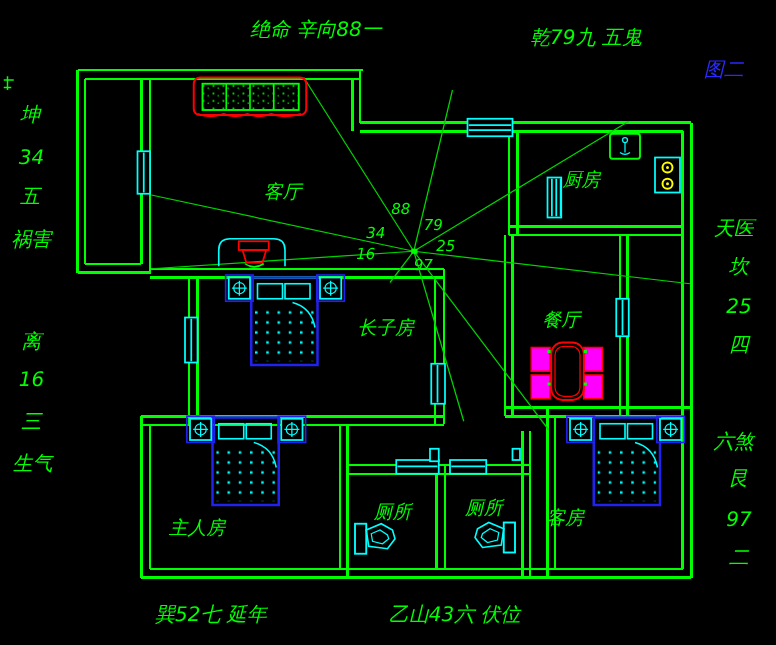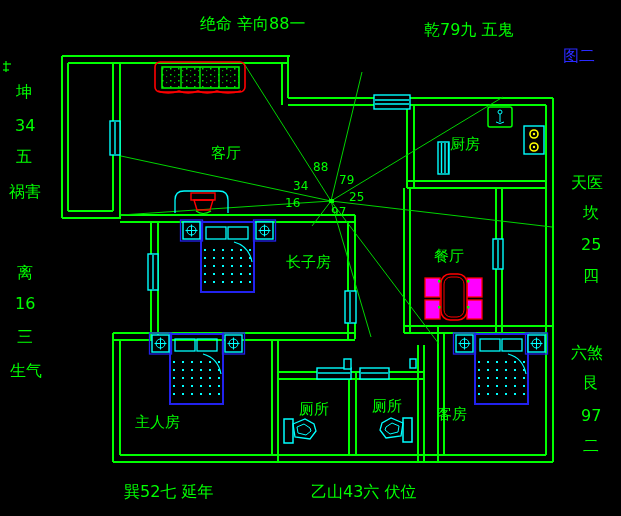--- a/index.html
+++ b/index.html
@@ -1,16 +1,16 @@
 <!DOCTYPE html>
 <html><head>
 <meta charset="utf-8">
 <style>
   html,body{margin:0;padding:0;background:#000;}
-  #stage{position:relative;width:621px;height:516px;background:#000;overflow:hidden;}
+  #stage{position:relative;width:621px;height:516px;background:#000;overflow:hidden;font-style:italic;}
   svg{display:block;}
   text{font-family:"DejaVu Sans",sans-serif;}
   .t-green{fill:#00ff00;}
   .t-blue{fill:#2a2aff;}
   .lab{font-size:16px;}
   .room{font-size:15px;}
   .num{font-size:12px;}
 </style>
 </head>
 <body>

